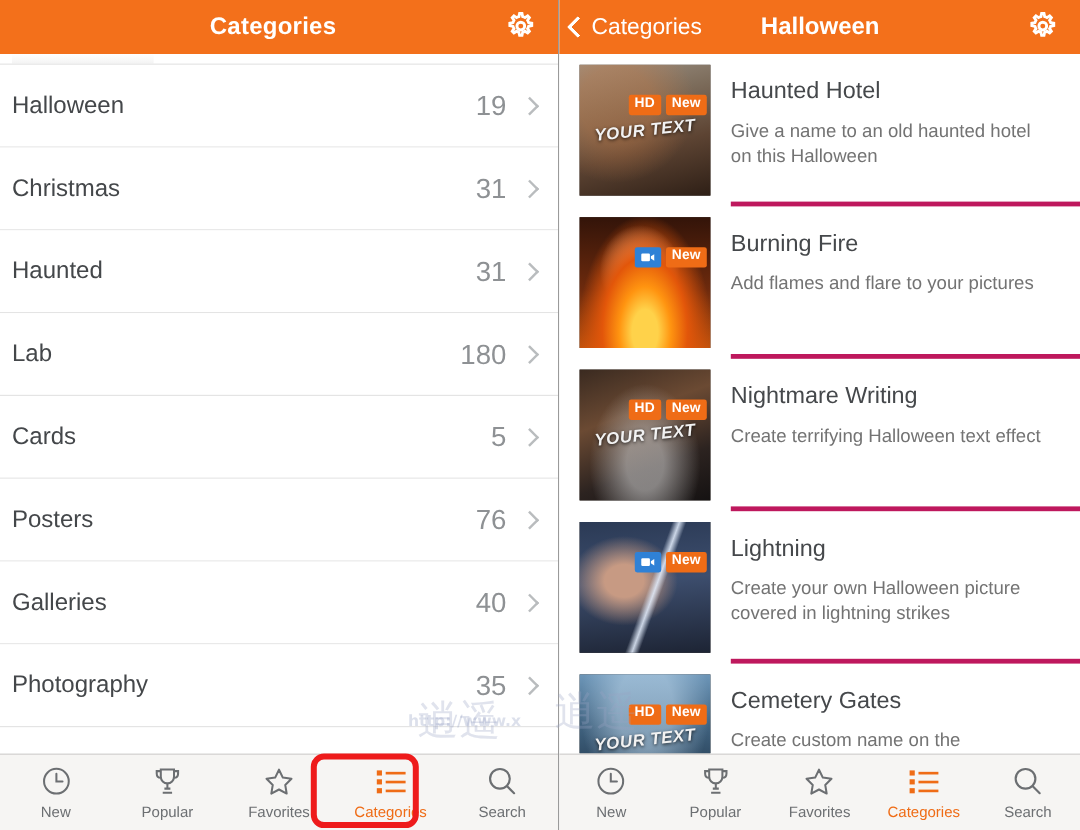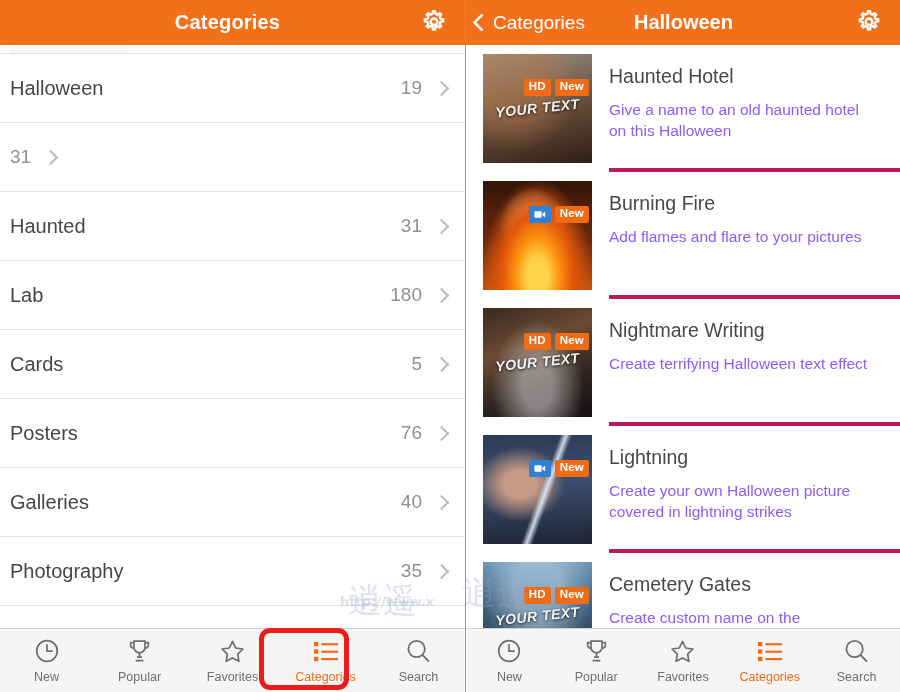--- a/index.html
+++ b/index.html
@@ -114,21 +114,21 @@
     cursor: pointer;
     background: #fff;
   }
   .cat-name {
     flex: 1;
     font-size: 20px;
     color: #44474a;
     font-weight: normal;
   }
   .cat-count {
-    font-size: 19px;
+    font-size: 23px;
     color: #8e9194;
     margin-right: 14px;
   }
   .chev-right {
     width: 11px; height: 11px;
     border-top: 2.3px solid #b9bcbe;
     border-right: 2.3px solid #b9bcbe;
     transform: rotate(45deg);
     margin-right: 6px;
   }
@@ -190,21 +190,21 @@
     min-height: 118px;
   }
   .eff-row:last-child .eff-body { border-bottom: none; }
   .eff-title {
     font-size: 19.5px;
     color: #45484b;
     margin-bottom: 11px;
   }
   .eff-desc {
     font-size: 15.5px;
-    color: #8b5cf6;
+    color: #737373;
     line-height: 1.38;
     max-width: 270px;
   }
 
   
   .tabbar {
     flex: 0 0 64px;
     height: 64px;
     background: #f6f5f3;
     border-top: 1px solid #d3d2d0;
@@ -282,20 +282,21 @@
       <div class="cat-partial">
         <div class="ghost"></div>
       </div>
 
     <div class="cat-row">
           <span class="cat-name">Halloween</span>
           <span class="cat-count">19</span>
           <span class="chev-right"></span>
         </div>
         <div class="cat-row">
+          <span class="cat-name">Christmas</span>
           <span class="cat-count">31</span>
           <span class="chev-right"></span>
         </div>
         <div class="cat-row">
           <span class="cat-name">Haunted</span>
           <span class="cat-count">31</span>
           <span class="chev-right"></span>
         </div>
         <div class="cat-row">
           <span class="cat-name">Lab</span>

